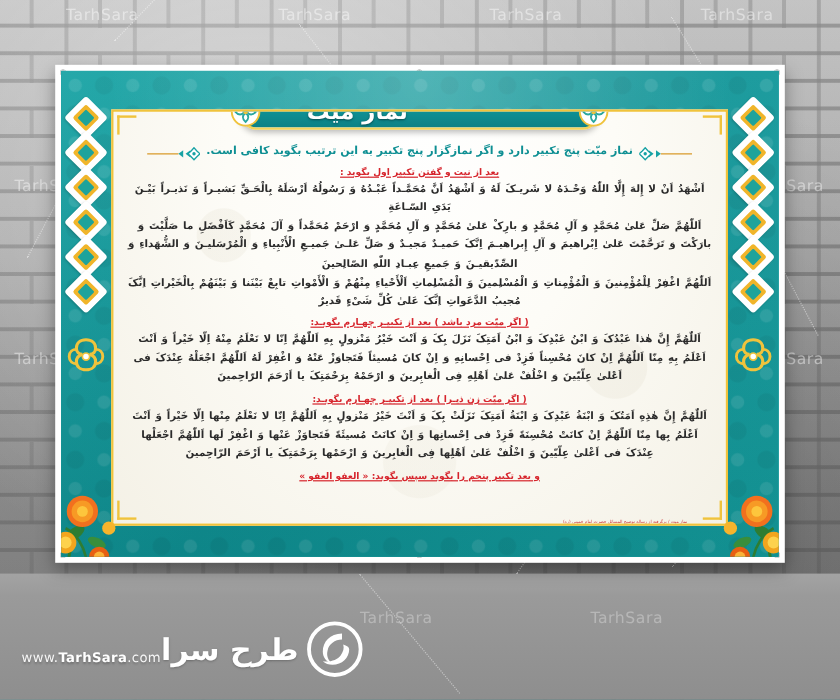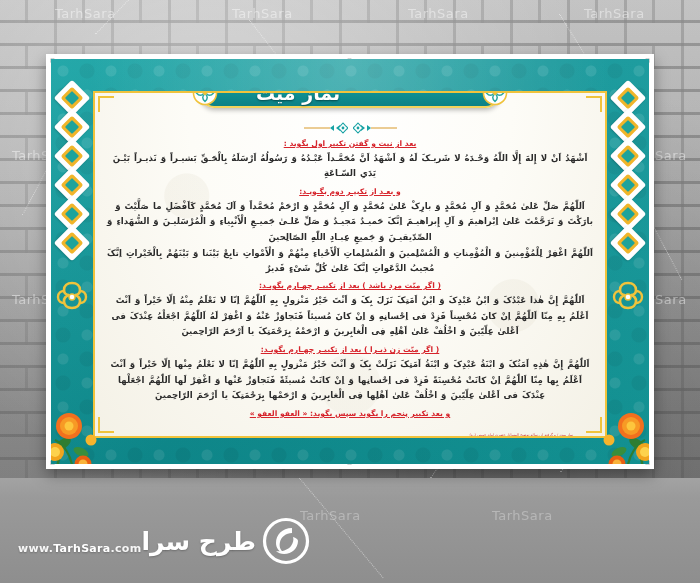--- a/index.html
+++ b/index.html
@@ -348,21 +348,21 @@
   }
   #logo-url{
     color:#ffffff;
     font-size:11px;
     font-weight:bold;
     margin-top:3px;
     direction:ltr;
     letter-spacing:0.3px;
     text-shadow:0 1px 2px rgba(0,0,0,.25);
   }
-  #logo-url .dim{ font-weight:bold; opacity:.92; }
+  #logo-url .dim{ font-weight:normal; opacity:.92; }
 </style>
 </head>
 <body>
 
 <div id="wall"></div>
 <div id="wall-shade"></div>
 <div id="floor"></div>
 
 <div class="dotline" style="left:250px;top:20px;width:130px;transform:rotate(52deg);"></div>
 <div class="dotline" style="left:560px;top:14px;width:150px;transform:rotate(58deg);"></div>
@@ -489,37 +489,37 @@
             <svg viewBox="0 0 46 12" width="46" height="12">
               <path d="M44 6 H18" stroke="#d89a2a" stroke-width="1" fill="none"></path>
               <path d="M18 6 l-4-3 0 6 z" fill="#17a2a4"></path>
               <path d="M12 6 l-4-3 0 6 z" fill="#17a2a4"></path>
               <g transform="translate(5,6)">
                 <path d="M0 -5 L2.4 -2.4 L5 0 L2.4 2.4 L0 5 L-2.4 2.4 L-5 0 L-2.4 -2.4 Z" fill="#ffffff" stroke="#17a2a4" stroke-width="1.1"></path>
                 <circle cx="0" cy="0" r="1.4" fill="#17a2a4"></circle>
               </g>
             </svg>
           </span>
+          <span id="intro-text">نماز میّت پنج تکبیر دارد و اگر نمازگزار پنج تکبیر به این ترتیب بگوید کافی است.</span>
           <span class="orn-end flip">
             <svg viewBox="0 0 46 12" width="46" height="12">
               <path d="M44 6 H18" stroke="#d89a2a" stroke-width="1" fill="none"></path>
               <path d="M18 6 l-4-3 0 6 z" fill="#17a2a4"></path>
               <path d="M12 6 l-4-3 0 6 z" fill="#17a2a4"></path>
               <g transform="translate(5,6)">
                 <path d="M0 -5 L2.4 -2.4 L5 0 L2.4 2.4 L0 5 L-2.4 2.4 L-5 0 L-2.4 -2.4 Z" fill="#ffffff" stroke="#17a2a4" stroke-width="1.1"></path>
                 <circle cx="0" cy="0" r="1.4" fill="#17a2a4"></circle>
               </g>
             </svg>
           </span>
         </div>
 
         <div class="red-head">بعد از نیت و گفتن تکبیر اول بگوید :</div>
         <div class="arabic">اَشْهَدُ اَنْ لا إِلهَ إِلَّا اللّٰهُ وَحْـدَهُ لا شَریـکَ لَهُ وَ اَشْهَدُ اَنَّ مُحَمَّـداً عَبْـدُهُ وَ رَسُولُهُ اَرْسَلَهُ بِالْحَـقِّ بَشیـراً وَ نَذیـراً بَیْـنَ یَدَیِ السّـاعَةِ</div>
 
-        <div class="red-head">و بعـد از تکبیـر دوم بگـویـد:</div>
         <div class="arabic two-line">اَللّٰهُمَّ صَلِّ عَلیٰ مُحَمَّدٍ وَ آلِ مُحَمَّدٍ وَ بارِکْ عَلیٰ مُحَمَّدٍ وَ آلِ مُحَمَّدٍ وَ ارْحَمْ مُحَمَّداً وَ آلَ مُحَمَّدٍ کَاَفْضَلِ ما صَلَّیْتَ وَ بارَکْتَ وَ تَرَحَّمْتَ عَلیٰ اِبْراهیمَ وَ آلِ إِبراهیـمَ اِنَّکَ حَمیـدٌ مَجیـدٌ وَ صَلِّ عَلـیٰ جَمیـعِ الْأَنْبِیاءِ وَ الْمُرْسَلیـنَ وَ الشُّهَداءِ وَ الصِّدّیقیـنَ وَ جَمیعِ عِبـادِ اللّٰهِ الصّالِحینَ</div>
 
         <div class="arabic">اَللّٰهُمَّ اغْفِرْ لِلْمُؤْمِنینَ وَ الْمُؤْمِناتِ وَ الْمُسْلِمینَ وَ الْمُسْلِماتِ اَلْأَحْیاءِ مِنْهُمْ وَ الْأَمْواتِ تابِعْ بَیْنَنا وَ بَیْنَهُمْ بِالْخَیْراتِ اِنَّکَ مُجیبُ الدَّعَواتِ اِنَّکَ عَلیٰ کُلِّ شَیْءٍ قَدیرٌ</div>
 
         <div class="red-head">( اگر میّت مرد باشد ) بعد از تکبیـر چهـارم بگویـد:</div>
         <div class="arabic two-line">اَللّٰهُمَّ إِنَّ هٰذا عَبْدُکَ وَ ابْنُ عَبْدِکَ وَ ابْنُ اَمَتِکَ نَزَلَ بِکَ وَ اَنْتَ خَیْرُ مَنْزولٍ بِهِ اَللّٰهُمَّ اِنّا لا نَعْلَمُ مِنْهُ اِلّا خَیْراً وَ اَنْتَ اَعْلَمُ بِهِ مِنّا اَللّٰهُمَّ اِنْ کانَ مُحْسِناً فَزِدْ فی اِحْسانِهِ وَ اِنْ کانَ مُسیئاً فَتَجاوَزْ عَنْهُ وَ اغْفِرْ لَهُ اَللّٰهُمَّ اجْعَلْهُ عِنْدَکَ فی اَعْلیٰ عِلّیّینَ وَ اخْلُفْ عَلیٰ اَهْلِهِ فِی الْغابِرینَ وَ ارْحَمْهُ بِرَحْمَتِکَ یا اَرْحَمَ الرّاحِمینَ</div>
 
         <div class="red-head">( اگر میّت زن ذیـرا ) بعد از تکبیـر چهـارم بگویـد:</div>
         <div class="arabic two-line">اَللّٰهُمَّ إِنَّ هٰذِهِ اَمَتُکَ وَ ابْنَةُ عَبْدِکَ وَ ابْنَةُ اَمَتِکَ نَزَلَتْ بِکَ وَ اَنْتَ خَیْرُ مَنْزولٍ بِهِ اَللّٰهُمَّ اِنّا لا نَعْلَمُ مِنْها اِلّا خَیْراً وَ اَنْتَ اَعْلَمُ بِها مِنّا اَللّٰهُمَّ اِنْ کانَتْ مُحْسِنَةً فَزِدْ فی اِحْسانِها وَ اِنْ کانَتْ مُسیئَةً فَتَجاوَزْ عَنْها وَ اغْفِرْ لَها اَللّٰهُمَّ اجْعَلْها عِنْدَکَ فی اَعْلیٰ عِلّیّینَ وَ اخْلُفْ عَلیٰ اَهْلِها فِی الْغابِرینَ وَ ارْحَمْها بِرَحْمَتِکَ یا اَرْحَمَ الرّاحِمینَ</div>
 

